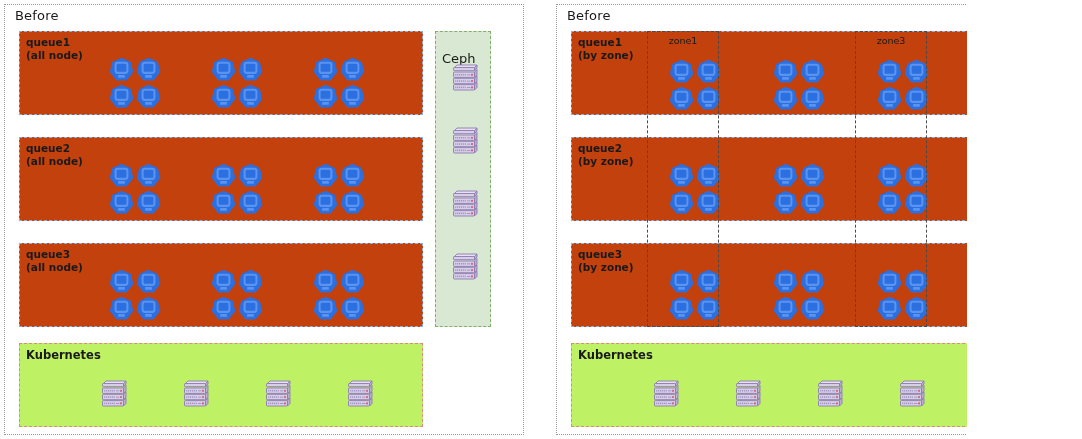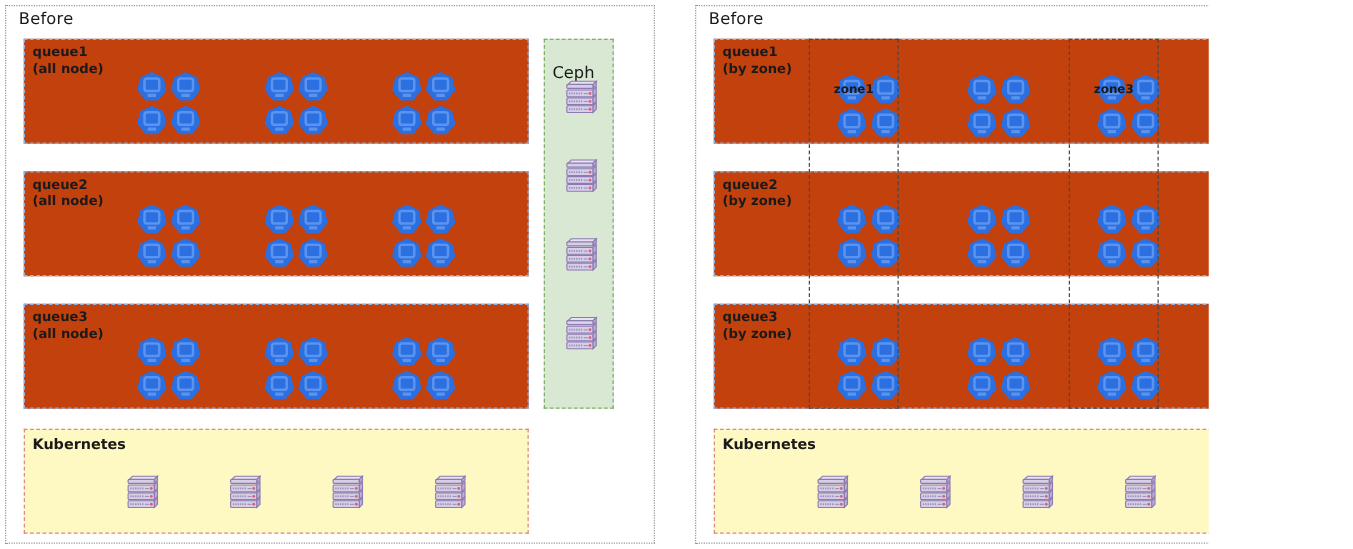--- a/index.html
+++ b/index.html
@@ -78,24 +78,23 @@
     border-top: 1px dashed #4a4a4a;
     border-bottom: 1px dashed #4a4a4a;
   }
   .zone-label {
     position: absolute;
     top: 3px;
     left: 0;
     right: 0;
     text-align: center;
     font-size: 9.5px;
-    font-weight: bold;
+    font-weight: normal;
     color: #1a1a1a;
     white-space: nowrap;
-    margin-top: 31px;
   }
 
   
   .ceph-box {
     position: absolute;
     box-sizing: border-box;
     background: #d9e8d2;
     border: 1px dashed #7fb06a;
   }
   .ceph-label {
@@ -104,21 +103,21 @@
     top: 19px;
     font-size: 13px;
     color: #1a1a1a;
     white-space: nowrap;
   }
 
   
   .k8s-box {
     position: absolute;
     box-sizing: border-box;
-    background: #fef9c3;
+    background: #bef264;
     border: 1px dashed #d98b84;
     text-decoration: underline;
   }
   .k8s-label {
     position: absolute;
     left: 6px;
     top: 4px;
     font-size: 11.5px;
     font-weight: bold;
     color: #1a1a1a;

